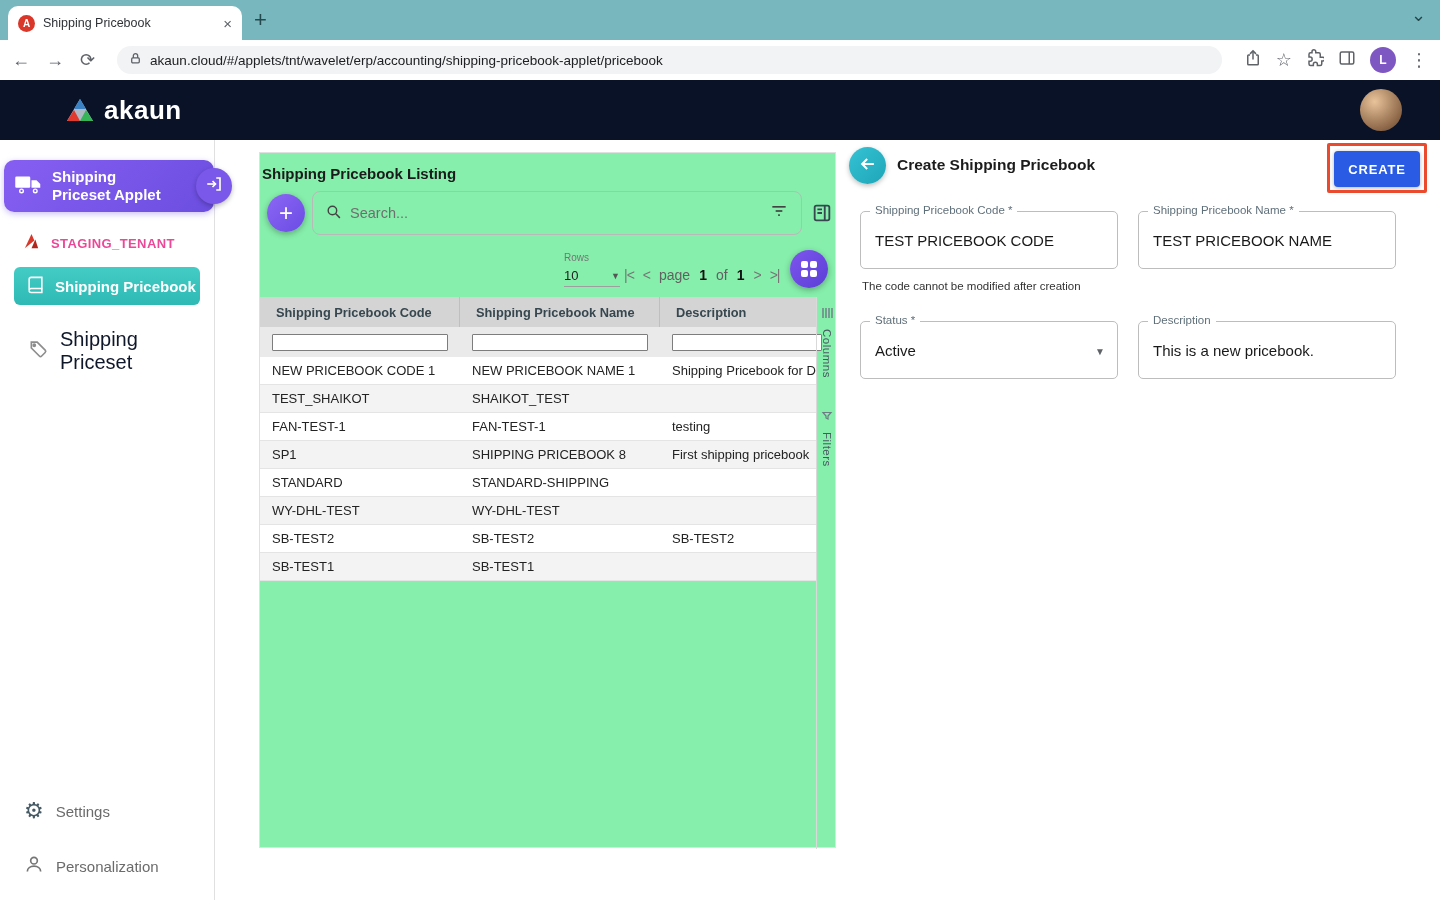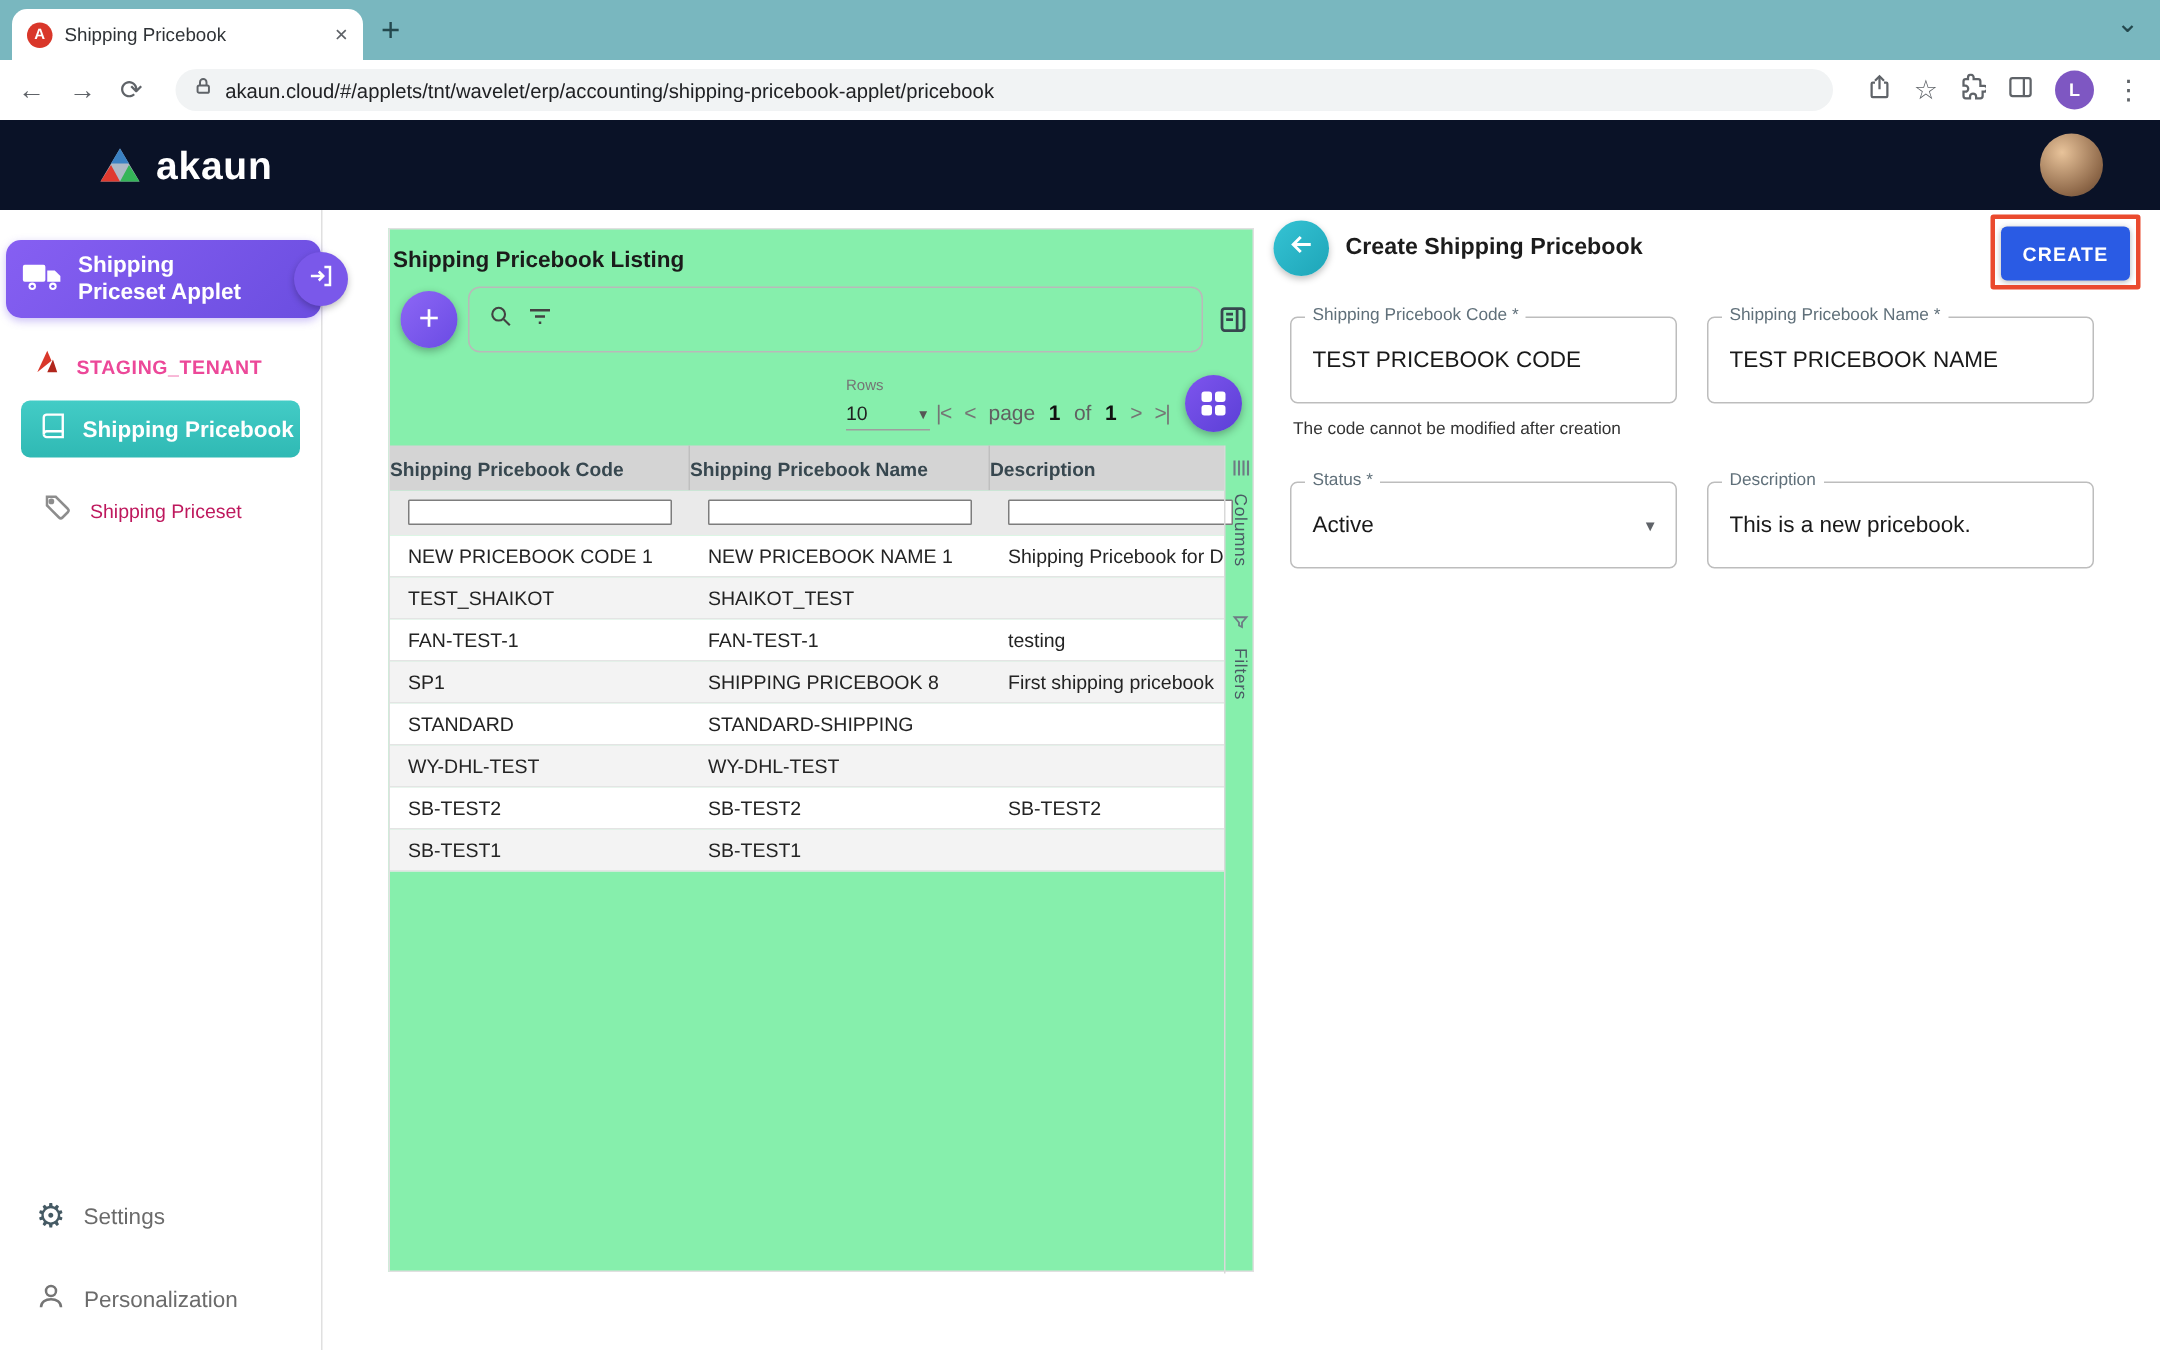--- a/index.html
+++ b/index.html
@@ -47,21 +47,21 @@
   .logout-fab { position:absolute; left:196px; top:28px; width:36px; height:36px; border-radius:50%;
                 background:#7a58ea; display:flex; align-items:center; justify-content:center;
                 box-shadow:0 2px 5px rgba(0,0,0,.25); }
   .tenant-row { position:absolute; left:22px; top:92px; display:flex; align-items:center; gap:10px; }
   .tenant-label { font-size:13px; font-weight:700; color:#ec4899; letter-spacing:.4px; }
   .nav-active { position:absolute; left:14px; top:127px; width:186px; height:38px; border-radius:6px;
                 background:linear-gradient(180deg,#43ccc6,#2fb9b4); display:flex; align-items:center;
                 gap:10px; padding-left:12px; }
   .nav-active-label { color:#fff; font-size:15px; font-weight:600; }
   .nav-item { position:absolute; left:28px; top:188px; display:flex; align-items:center; gap:12px; }
-  .nav-item-label { color:#be185d; font-size:13px; }
+  .nav-item-label { color:#0f172a; font-size:20px; }
   .side-footer-row { position:absolute; left:24px; display:flex; align-items:center; gap:12px; }
   .gear-glyph { font-size:22px; color:#455a64; line-height:22px; }
   .side-footer-label { font-size:15px; color:#6b6b6b; }
 
   
   .card { position:absolute; left:259px; top:152px; width:577px; height:696px; background:#86efac;
           border:1px solid #e0e0e0; }
   .card-title { position:absolute; left:2px; top:12px; font-size:15px; font-weight:600; color:#1b1b1b; }
   .plus-btn { position:absolute; left:7px; top:41px; width:38px; height:38px; border-radius:50%;
               background:linear-gradient(135deg,#8d67f5,#6a4be4); color:#fff; font-size:24px;
@@ -82,21 +82,21 @@
   .pg-num { font-weight:700; color:#111; }
   .pg-nav { letter-spacing:-1px; font-size:14px; color:#757575; }
   .grid-btn { position:absolute; left:530px; top:97px; width:38px; height:38px; border-radius:50%;
               background:linear-gradient(135deg,#7e55ee,#5b3fd6); display:flex; align-items:center;
               justify-content:center; box-shadow:0 2px 6px rgba(0,0,0,.3); }
   .grid-glyph { display:grid; grid-template-columns:7px 7px; grid-template-rows:7px 7px; gap:2px; }
   .grid-glyph span { background:#fff; border-radius:2px; }
 
   .thead { position:absolute; left:0; top:144px; width:556px; height:30px; background:#d4d4d4;
            display:flex; }
-  .th { display:flex; align-items:center; padding-left:0; font-size:12.8px; font-weight:600;
+  .th { display:flex; align-items:center; padding-left:16px; font-size:12.8px; font-weight:600;
         color:#37474f; border-right:1px solid #bfbfbf; }
   .th:last-child { border-right:none; }
   .c0 { width:200px; } .c1 { width:200px; } .c2 { width:156px; }
   .tfilter { position:absolute; left:0; top:174px; width:556px; height:30px; background:#eaeaea;
              display:flex; align-items:center; }
   .filter-cell { padding-left:12px; }
   .filter-cell input { width:176px; height:17px; border:1px solid #7d7d7d; border-radius:1px;
                        background:#fff; outline:none; }
   .tfilter .c2 input { width:150px; }
   .tbody { position:absolute; left:0; top:204px; width:556px; }
@@ -267,20 +267,21 @@
   <div class="card">
     <div class="card-title">Shipping Pricebook Listing</div>
     <div class="plus-btn">+</div>
     <div class="search-box">
       <span>
         <svg width="17" height="17" viewBox="0 0 24 24" fill="none" stroke="#424242" stroke-width="2">
             <circle cx="10.5" cy="10.5" r="6"></circle>
             <path d="M15.2 15.2 21 21"></path>
           </svg>
       </span>
+      <input class="search-input" placeholder="Search..." style="">
       <span>
         <svg width="20" height="20" viewBox="0 0 24 24" fill="none" stroke="#424242" stroke-width="2">
             <path d="M4 7h16"></path>
             <path d="M8 12h8"></path>
             <path d="M11 17h2"></path>
           </svg>
       </span>
     </div>
     <span class="layout-icon">
       <svg width="22" height="22" viewBox="0 0 24 24" fill="none" stroke="#37474f" stroke-width="2">

